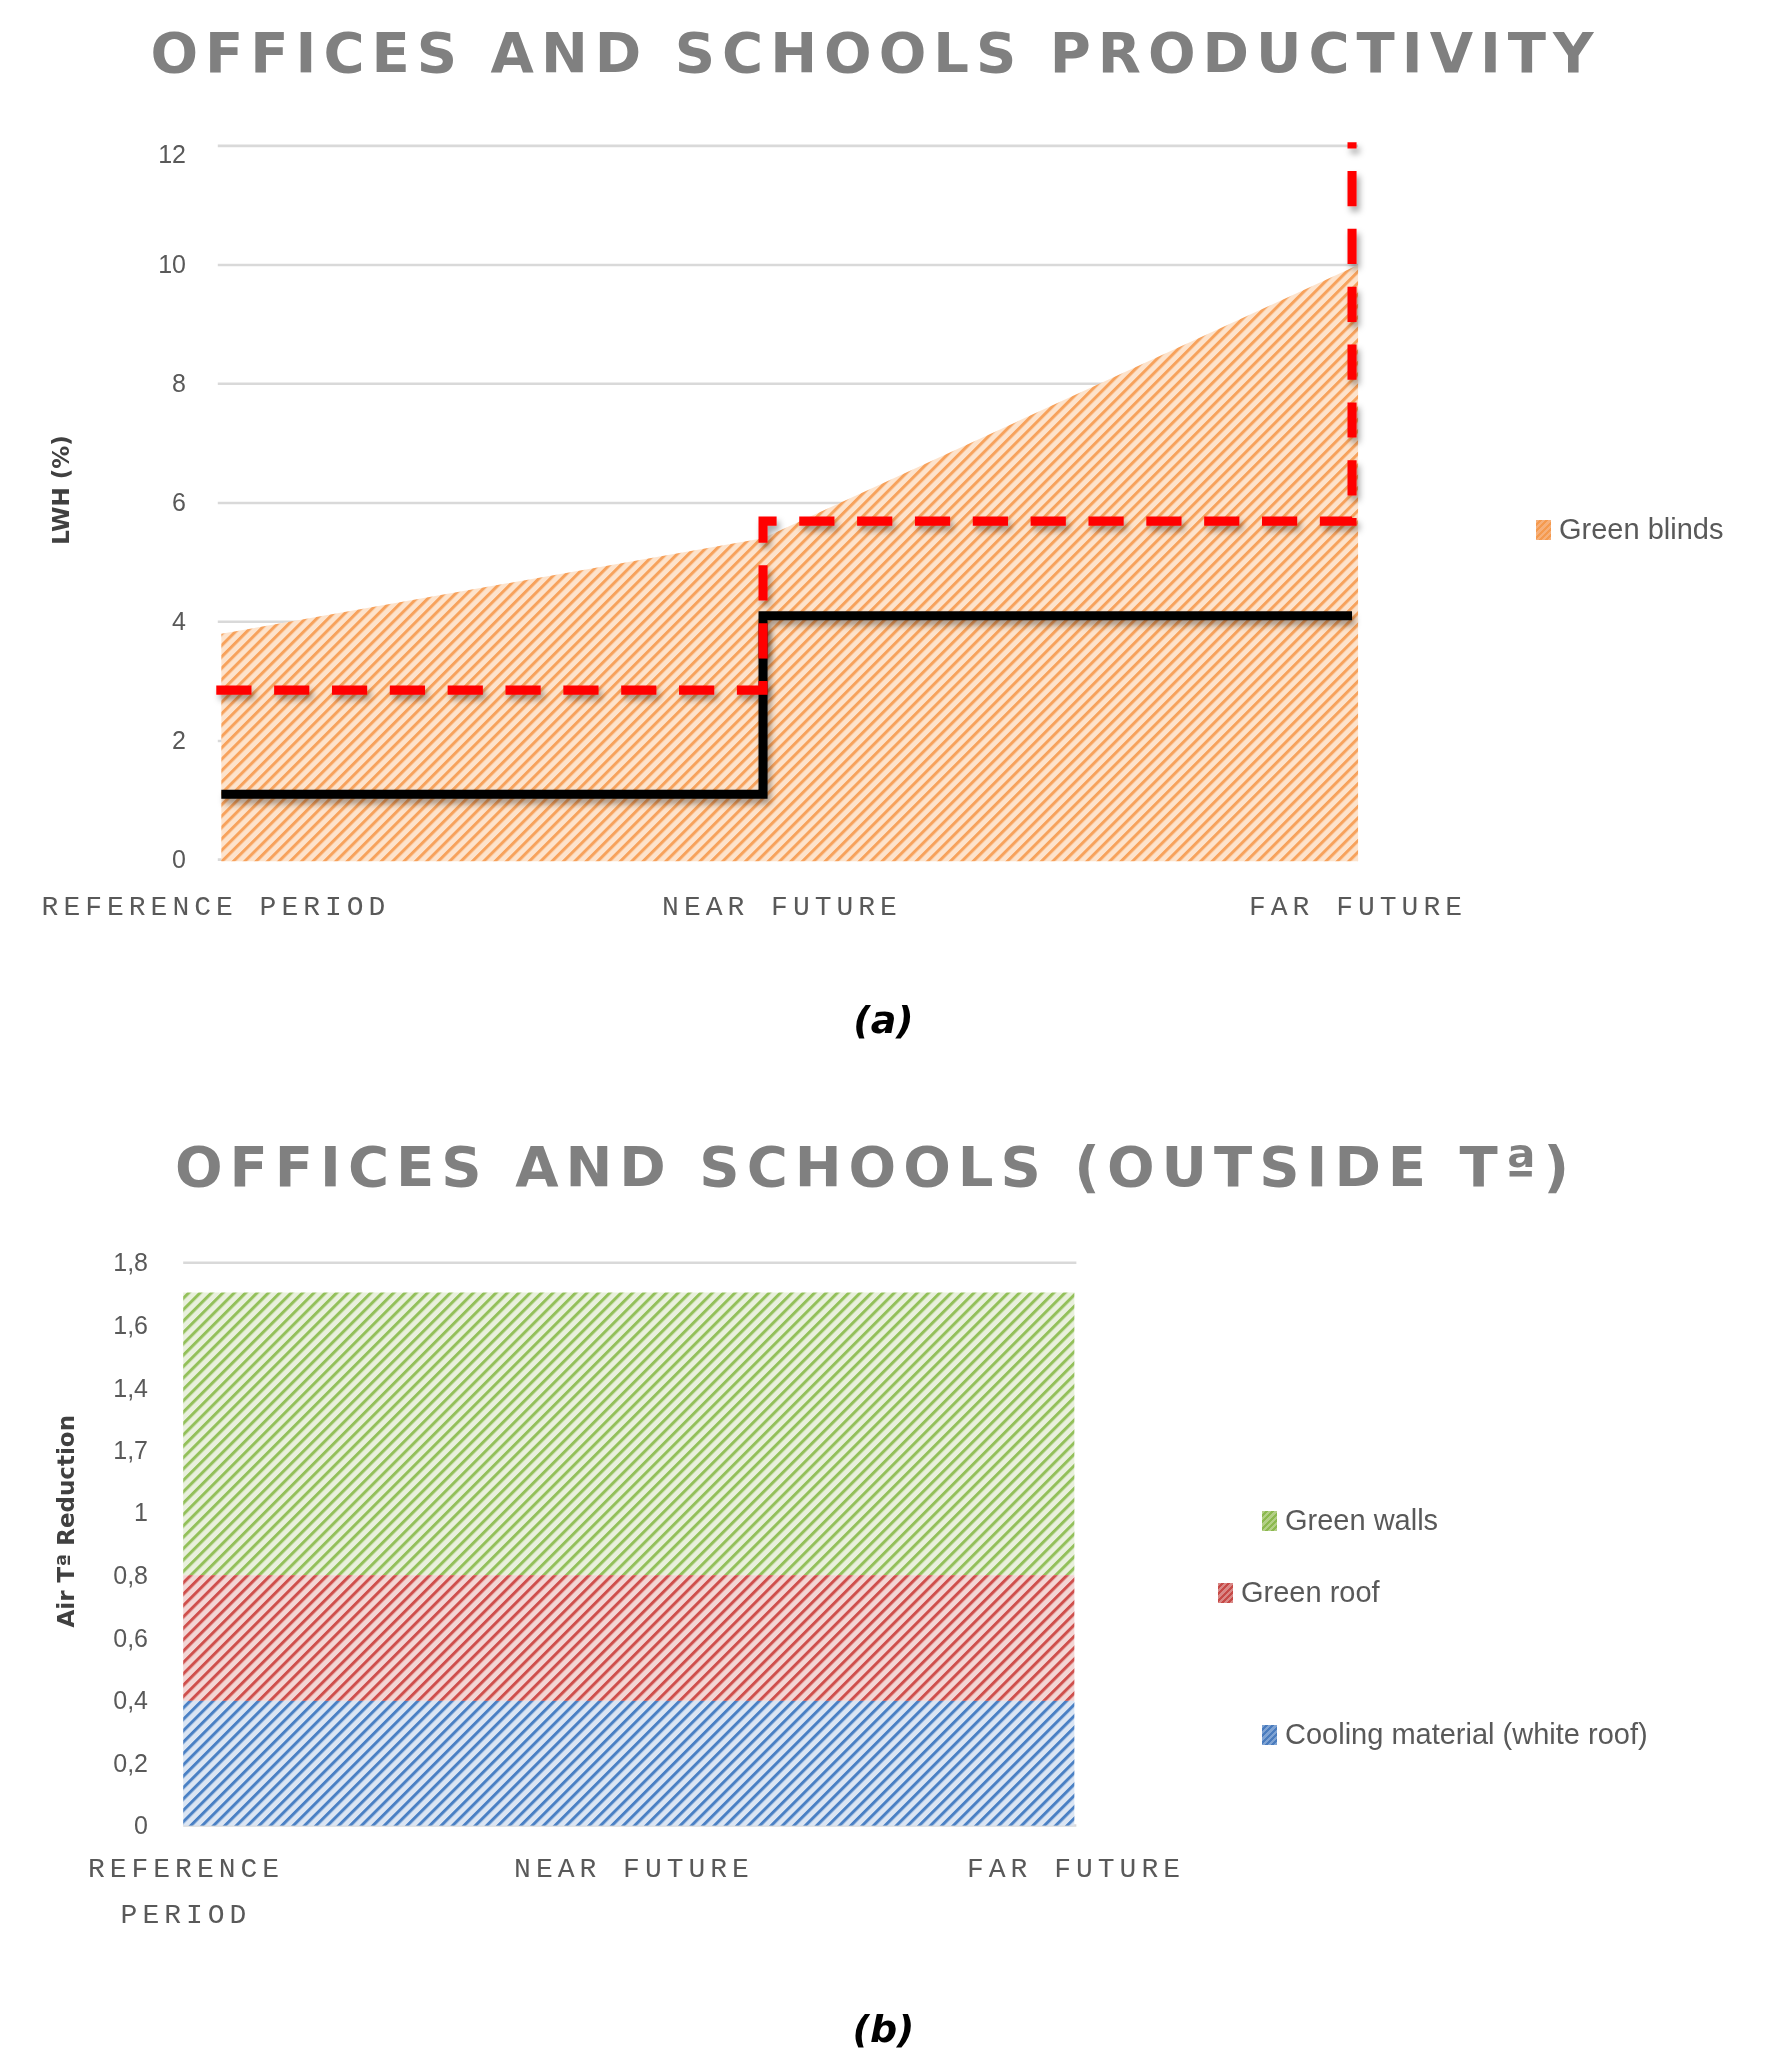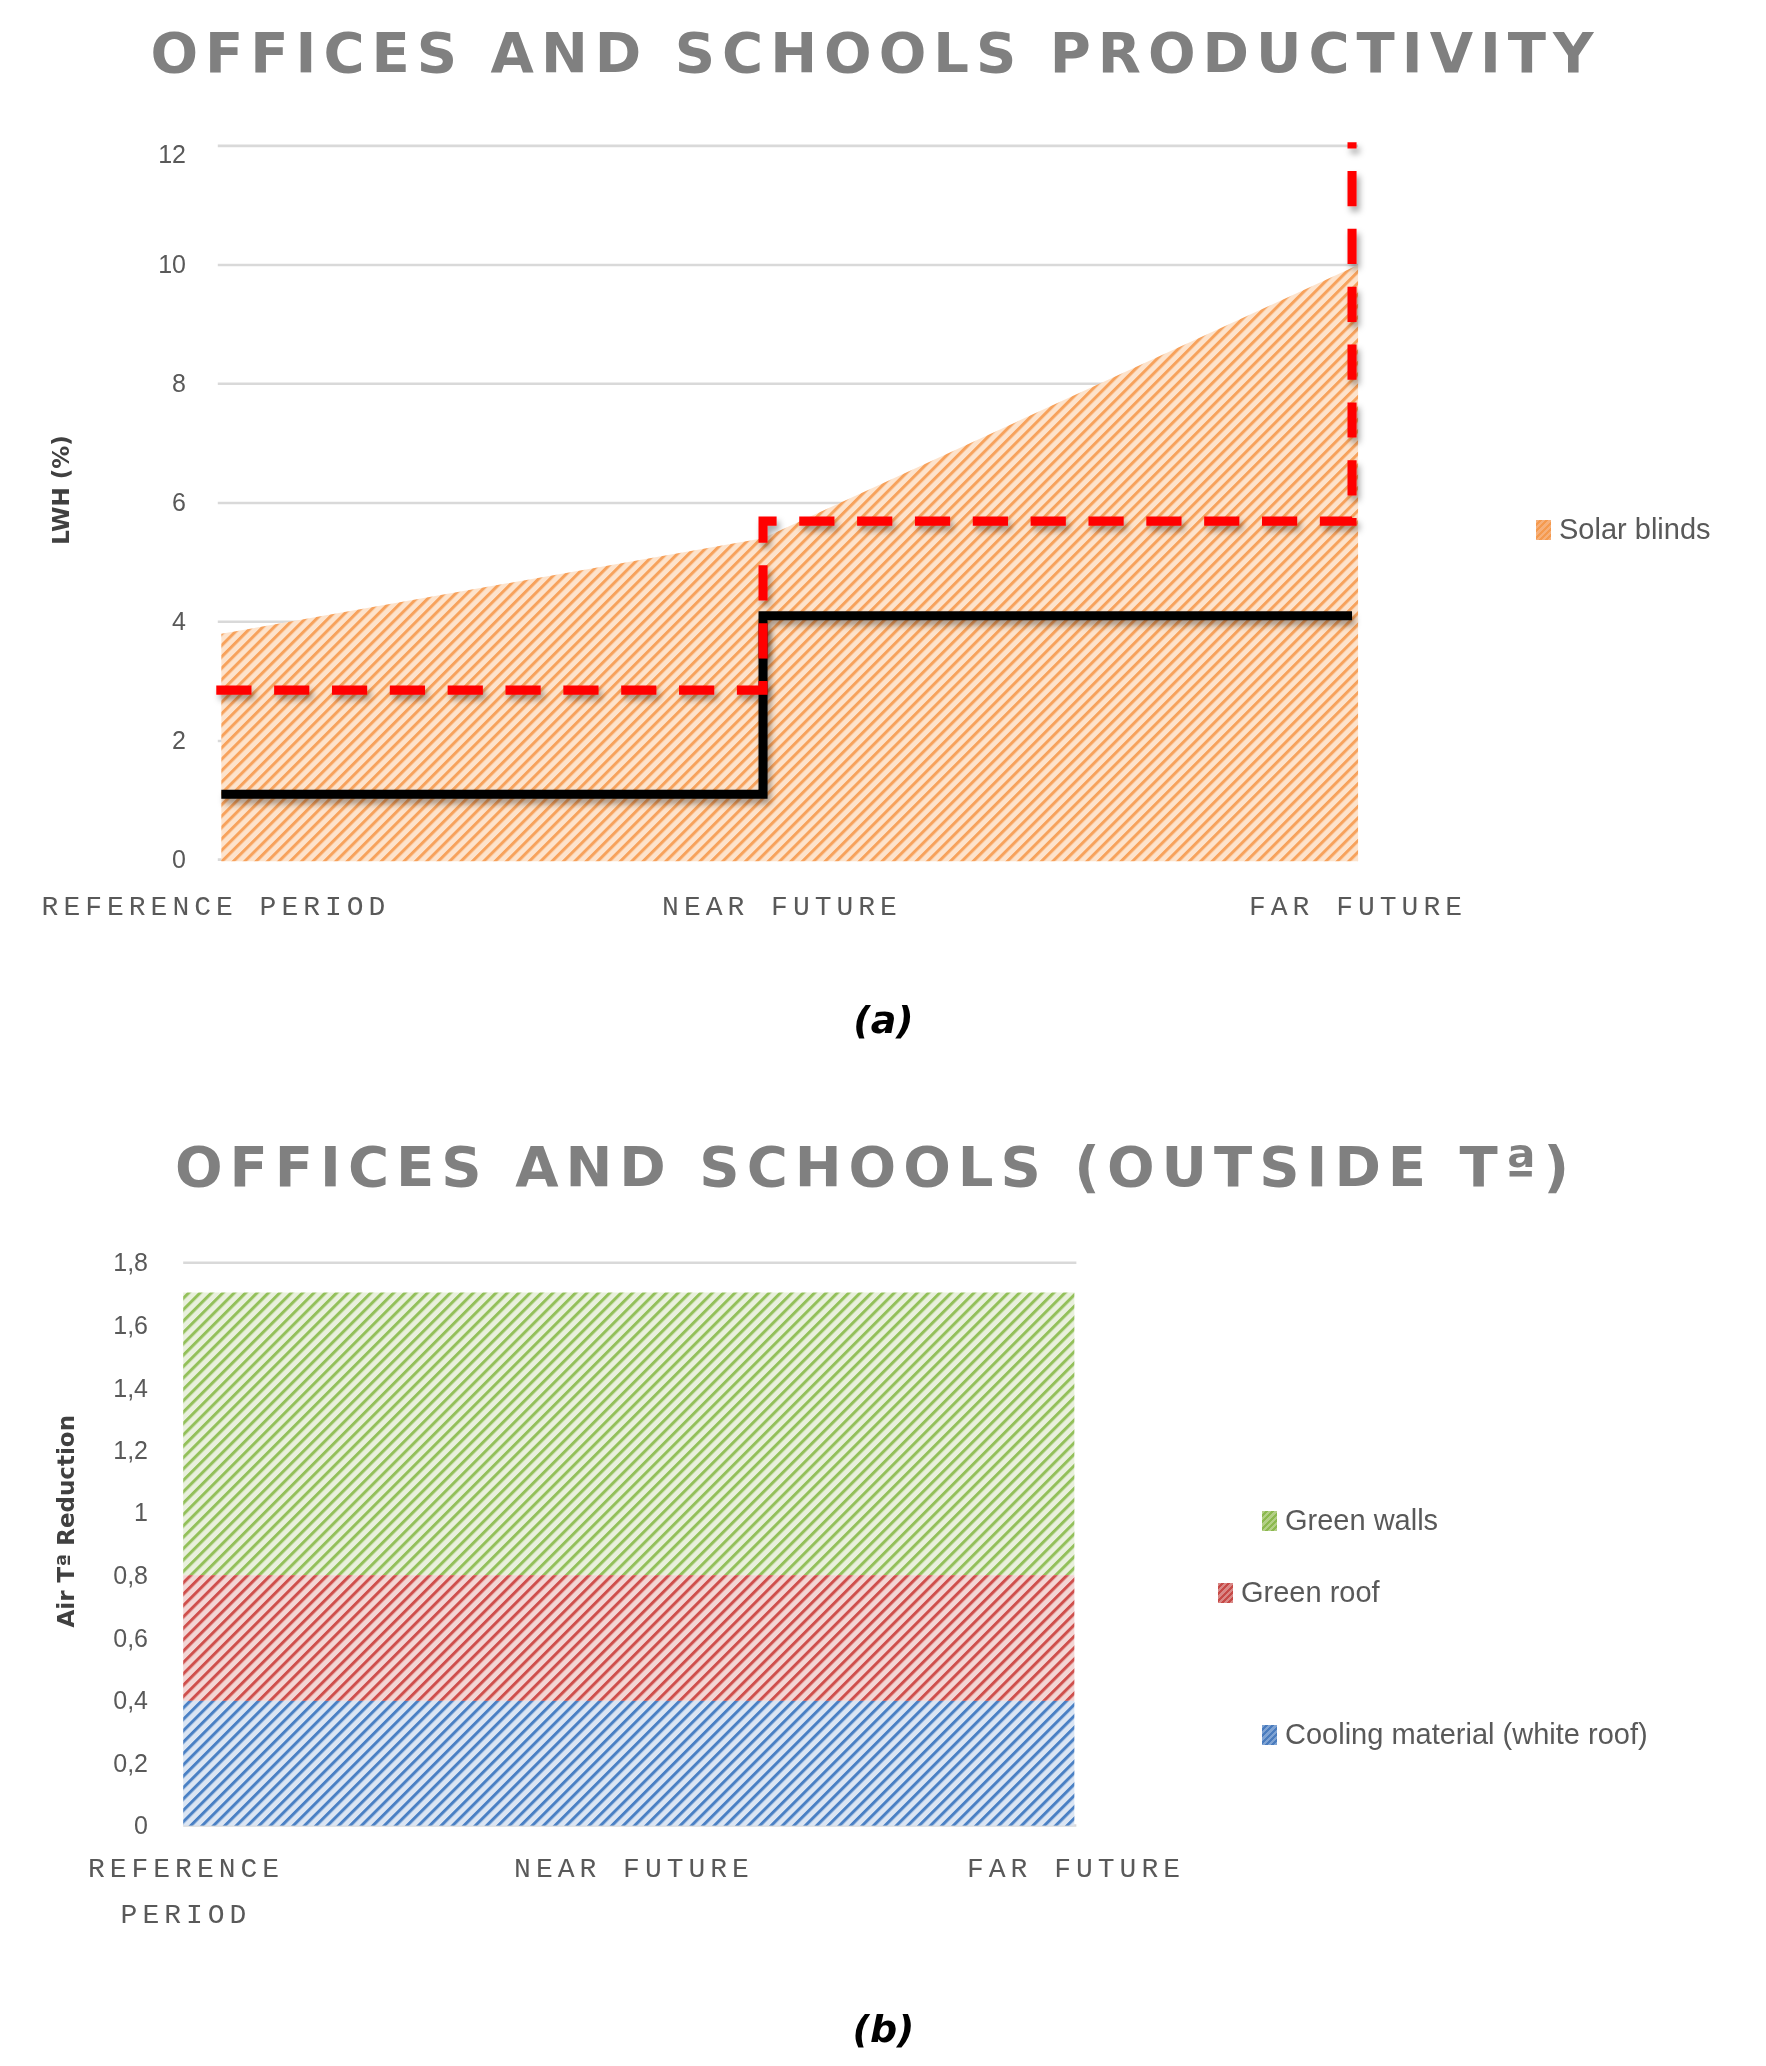--- a/index.html
+++ b/index.html
@@ -66,38 +66,38 @@
 
     <polyline points="430,1372 1517,1372 1517,1036 2688,1036 2688,283" fill="none" stroke="#ff0000" stroke-width="18" stroke-dasharray="70,45" filter="url(#shadow)"></polyline>
   </svg>
 
   <div class="xtick" style="left:20px; top:885px; width:392px;">REFERENCE PERIOD</div>
   <div class="xtick" style="left:586px; top:885px; width:392px;">NEAR FUTURE</div>
   <div class="xtick" style="left:1162px; top:885px; width:392px;">FAR FUTURE</div>
 
   <div class="legend-item" style="left:1536px; top:513px;">
     <span class="swatch" style="background:repeating-linear-gradient(135deg,#f6b07a 0 2.5px,#f59a4e 2.5px 4.5px);"></span>
-    <span>Solar blinds</span>
+    <span>Green blinds</span>
   </div>
 
   <div class="caption" style="top:998px;">(a)</div>
 </div>
 
 <div>
   <div class="title" style="top:1134px;">OFFICES AND SCHOOLS (OUTSIDE Tª)</div>
 
   <div class="ylabel" style="left:-30px; top:1519px; width:191px; text-align:center;">Air Tª Reduction</div>
 
   <div class="ytick" style="left:68px; top:1813px;">0</div>
   <div class="ytick" style="left:68px; top:1751px;">0,2</div>
   <div class="ytick" style="left:68px; top:1688px;">0,4</div>
   <div class="ytick" style="left:68px; top:1626px;">0,6</div>
   <div class="ytick" style="left:68px; top:1563px;">0,8</div>
   <div class="ytick" style="left:68px; top:1500px;">1</div>
-  <div class="ytick" style="left:68px; top:1438px;">1,2</div>
+  <div class="ytick" style="left:68px; top:1438px;">1,7</div>
   <div class="ytick" style="left:68px; top:1376px;">1,4</div>
   <div class="ytick" style="left:68px; top:1313px;">1,6</div>
   <div class="ytick" style="left:68px; top:1250px;">1,8</div>
 
   <svg class="plot" style="left:0; top:0;" width="1767" height="2066" viewBox="0 0 3513 4108">
     <defs>
       <pattern id="hatchGreen" patternUnits="userSpaceOnUse" width="16" height="16" patternTransform="rotate(45)">
         <rect width="16" height="16" fill="#e9f0dd"></rect>
         <rect width="6" height="16" fill="#93c05a"></rect>
       </pattern>

